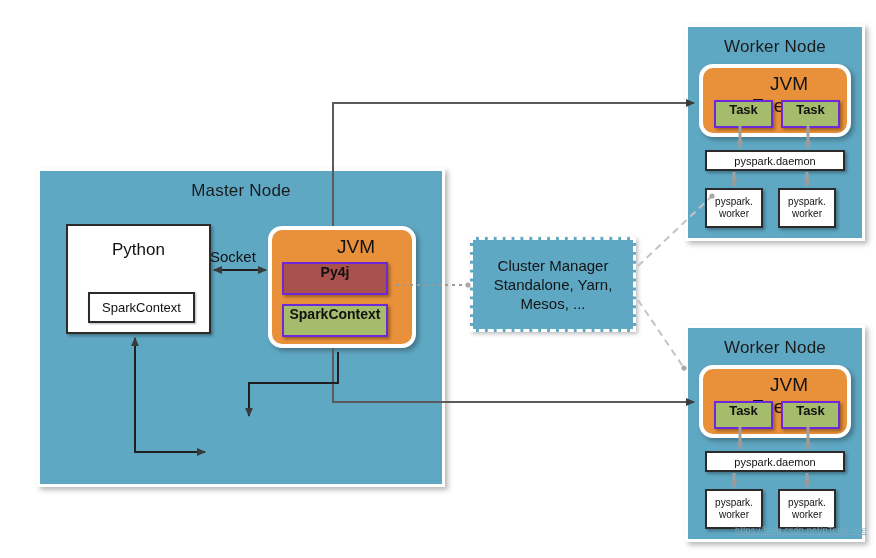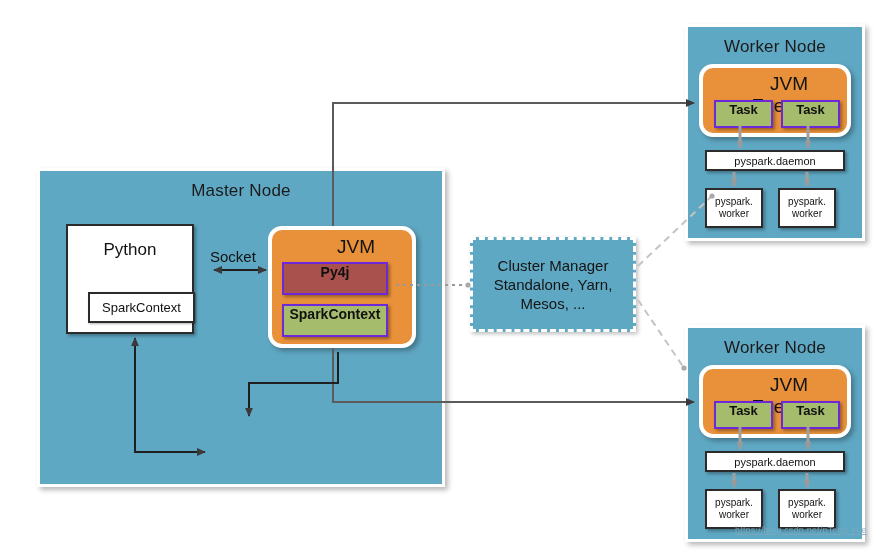--- a/index.html
+++ b/index.html
@@ -155,21 +155,21 @@
 </style>
 </head>
 <body>
 
 <div id="canvas">
 
   <div class="node-box" style="left:37px; top:168px; width:408px; height:319px;">
     <div class="node-title" style="top:10px;">Master Node</div>
   </div>
 
-  <div class="plain-box" style="left:66px; top:224px; width:128px; height:110px; display:block;">
+  <div class="plain-box" style="left:66px; top:224px; width:145px; height:110px; display:block;">
     <div style="position:absolute; left:0; right:0; top:14px; text-align:center; font-size:17px;">Python</div>
     <div class="plain-box" style="left:20px; top:66px; width:107px; height:31px; font-size:13px; box-shadow:1px 1px 2px rgba(0,0,0,0.3);">
       <span>SparkContext</span>
     </div>
   </div>
 
   <div class="jvm-box" style="left:268px; top:226px; width:148px; height:122px;">
     <div class="jvm-label" style="top:6px;">JVM Driver</div>
     <div class="inner-chip chip-red" style="left:10px; top:32px; width:106px; height:33px; font-size:14px;">
       <span>Py4j</span>

